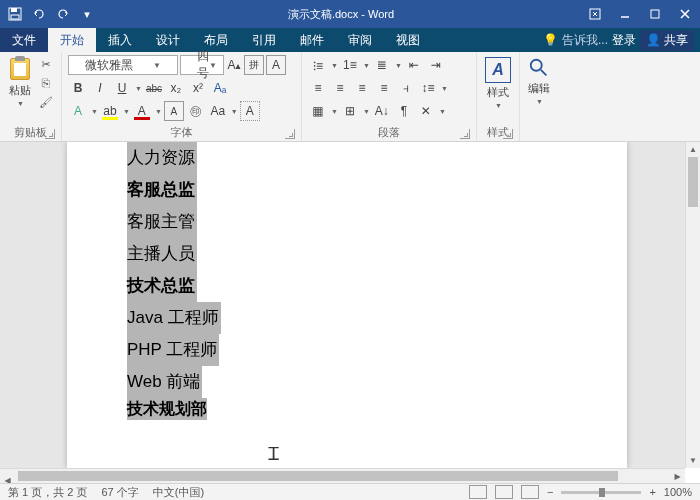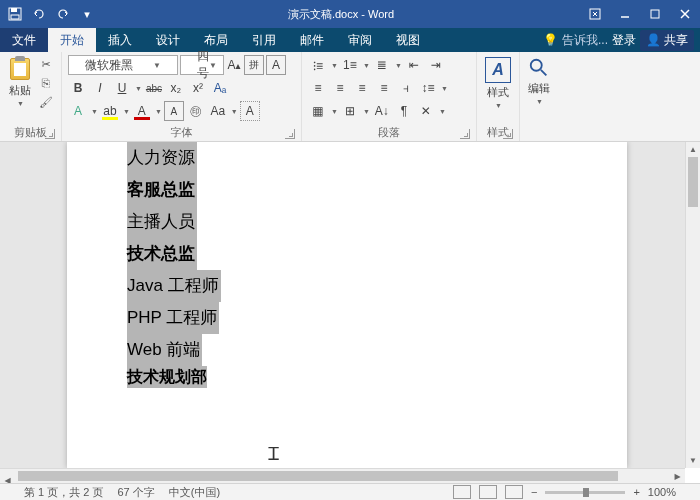--- a/index.html
+++ b/index.html
@@ -58,21 +58,21 @@
 
 .vscroll { position: absolute; top: 142px; right: 0; bottom: 32px; width: 15px; background: #f0f0f0; border-left: 1px solid #dadada; }
 .vscroll .arrow { height: 15px; display: flex; align-items: center; justify-content: center; font-size: 8px; color: #666; cursor: pointer; }
 .vscroll .track { position: absolute; top: 15px; bottom: 15px; left: 2px; right: 2px; }
 .vscroll .thumb { position: absolute; left: 0; right: 0; top: 0; height: 50px; background: #c2c2c2; cursor: pointer; }
 
 .hscroll { position: absolute; left: 0; right: 15px; bottom: 17px; height: 15px; background: #f0f0f0; border-top: 1px solid #dadada; }
 .hscroll .arrow { width: 15px; height: 15px; display: inline-flex; align-items: center; justify-content: center; font-size: 8px; color: #666; cursor: pointer; }
 .hscroll .thumb { position: absolute; left: 18px; top: 2px; height: 10px; width: 600px; background: #c2c2c2; cursor: pointer; }
 
-.statusbar { position: absolute; bottom: 0; left: 0; right: 0; height: 17px; background: #f3f3f3; border-top: 1px solid #d4d4d4; display: flex; align-items: center; font-size: 11px; color: #555; padding: 0 24px; gap: 14px; }
+.statusbar { position: absolute; bottom: 0; left: 0; right: 0; height: 17px; background: #f3f3f3; border-top: 1px solid #d4d4d4; display: flex; align-items: center; font-size: 11px; color: #555; padding: 0 8px; gap: 14px; }
 .status-right { margin-left: auto; display: flex; align-items: center; gap: 8px; }
 .viewbtn { width: 18px; height: 14px; border: 1px solid #999; cursor: pointer; }
 .slider { width: 80px; height: 3px; background: #c2c2c2; position: relative; }
 .slider .knob { position: absolute; left: 38px; top: -3px; width: 6px; height: 9px; background: #888; }
 
 svg { display: block; }
 </style>
 </head>
 <body>
 
@@ -267,20 +267,21 @@
       </div>
     </div>
     <div class="group-label"></div>
   </div>
 </div>
 
 <div class="docarea">
   <div class="page" id="page">
       <div class="linewrap"><span class="line">人力资源</span></div>
       <div class="linewrap"><span class="line bold">客服总监</span></div>
+      <div class="linewrap"><span class="line">客服主管</span></div>
       <div class="linewrap"><span class="line">主播人员</span></div>
       <div class="linewrap"><span class="line bold">技术总监</span></div>
       <div class="linewrap"><span class="line">Java 工程师</span></div>
       <div class="linewrap"><span class="line">PHP 工程师</span></div>
       <div class="linewrap"><span class="line">Web 前端</span></div>
       <div style="height: 22px;"><span class="last">技术规划部</span></div>
     </div>
   <div class="cursor" style="left:268px;top:302px;">Ꮖ</div>
 </div>
 

